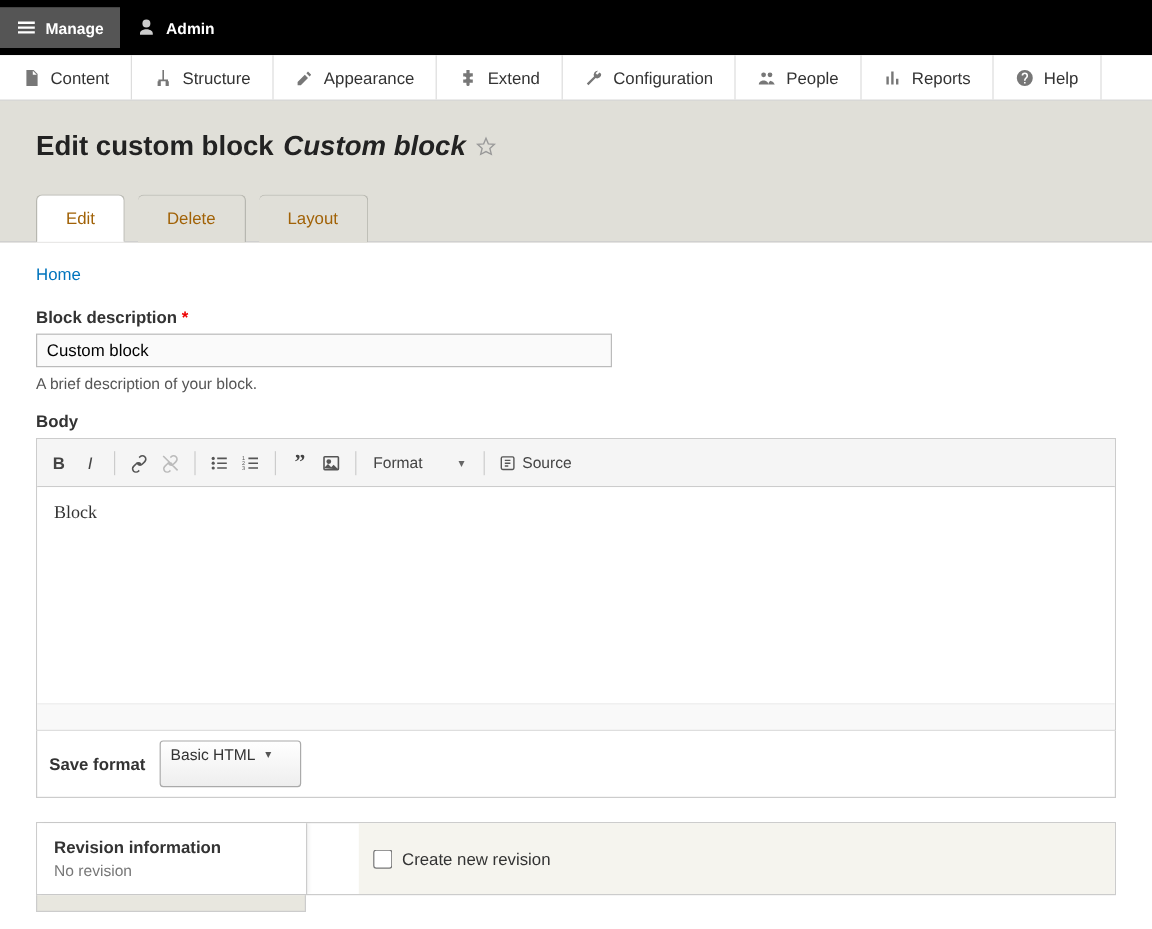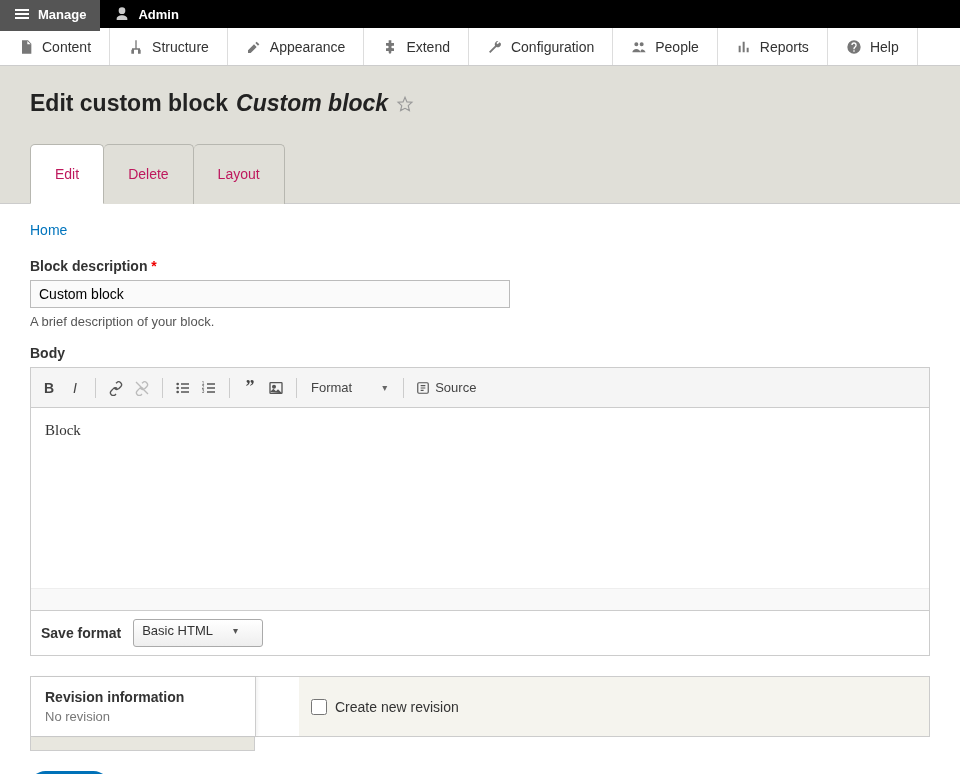--- a/index.html
+++ b/index.html
@@ -1,38 +1,38 @@
 <!DOCTYPE html>
 <html><head>
 <meta charset="utf-8">
 <style>
   * { box-sizing: border-box; margin: 0; padding: 0; }
   body { font-family: "Helvetica Neue", Arial, sans-serif; font-size: 14px; color: #333; background: #fff; width: 960px; }
   
   
-  .toolbar-top { background: #000; height: 28px; display: flex; align-items: center; color: #fff; }
+  .toolbar-top { background: #000; height: 46px; display: flex; align-items: center; color: #fff; }
   .toolbar-top .item { display: flex; align-items: center; padding: 0 14px; height: 34px; cursor: pointer; font-size: 13px; font-weight: bold; }
   .toolbar-top .item.active { background: #555; }
   .toolbar-top svg { margin-right: 8px; fill: #ccc; }
   .toolbar-top .item.active svg { fill: #fff; }
   
   
   .toolbar-admin { background: #fff; height: 38px; display: flex; align-items: stretch; border-bottom: 1px solid #ccc; box-shadow: 0 1px 2px rgba(0,0,0,0.1); }
   .toolbar-admin .nav-item { display: flex; align-items: center; padding: 0 18px; border-right: 1px solid #ddd; cursor: pointer; font-size: 14px; color: #333; }
   .toolbar-admin .nav-item svg { margin-right: 8px; fill: #777; }
   
   
   .page-header { background: #e0dfd8; padding: 24px 30px 0 30px; border-bottom: 1px solid #ccc; }
   .page-header h1 { font-size: 23px; font-weight: bold; color: #222; display: flex; align-items: center; gap: 8px; margin-bottom: 26px; }
   .page-header h1 em { font-style: italic; }
   .star-outline { width:18px; height:18px; fill:none; stroke:#999; stroke-width:1.5; }
   
   
   .tabs { display: flex; }
-  .tabs .tab { padding: 21px 24px; border: 1px solid #b7b7b0; border-bottom: none; margin-right: 0; background: #e0dfd8; border-radius: 5px 5px 0 0; font-size: 14px; color: #be185d; cursor: pointer; position: relative; top: 1px; border-left:none; }
+  .tabs .tab { padding: 11px 24px; border: 1px solid #b7b7b0; border-bottom: none; margin-right: 11px; background: #e0dfd8; border-radius: 5px 5px 0 0; font-size: 14px; color: #a16207; cursor: pointer; position: relative; top: 1px; border-left:none; }
   .tabs .tab:first-child { border-left: 1px solid #b7b7b0; }
   .tabs .tab.active { background: #fff; border-bottom: 1px solid #fff; }
   
   
   .main { padding: 18px 30px 30px 30px; }
   .breadcrumb { color: #0074bd; font-size: 14px; margin-bottom: 20px; cursor:pointer; display:inline-block; }
   
   .field-label { font-weight: bold; font-size: 14px; margin-bottom: 6px; display:block; }
   .required { color: #e00; }
   .text-input { width: 480px; padding: 4px 8px; border: 1px solid #bbb; background: #fafafa; font-size: 14px; height: 28px; }
@@ -48,21 +48,21 @@
   .ck-sep { width:1px; height:20px; background:#ccc; margin:0 6px; }
   .ck-format { display:flex; align-items:center; font-size:13px; color:#444; padding:0 8px 0 6px; cursor:pointer; gap:30px; }
   .ck-format .arrow { font-size:10px; color:#666; }
   .ck-source { display:flex; align-items:center; font-size:13px; color:#444; gap:5px; cursor:pointer; padding:0 4px;}
   .ck-editor { min-height: 180px; padding: 14px; font-family: Georgia, serif; font-size: 15px; background:#fff; }
   .ck-bottom { height: 22px; background:#f9f9f9; border-top:1px solid #eee; }
   
   
   .tf-row { border:1px solid #ccc; border-top:none; padding:8px 10px; background:#fff; display:flex; align-items:center; gap:12px; margin-top:0; }
   .tf-row label { font-weight:bold; font-size:14px; }
-  .tf-select { border:1px solid #aaa; background:linear-gradient(#fff,#eee); padding:3px 24px 8px 8px; font-size:13px; border-radius:3px; position:relative; display:flex; align-items:center; gap:20px; }
+  .tf-select { border:1px solid #aaa; background:linear-gradient(#fff,#eee); padding:3px 24px 19px 8px; font-size:13px; border-radius:3px; position:relative; display:flex; align-items:center; gap:8px; }
   .tf-select .arrow { font-size:10px; color:#555; }
   
   
   .revision-wrap { display:flex; margin-top:20px; border:1px solid #ccc;gap:43px; }
   .revision-side { width:225px; background:#fff; border-right:1px solid #ccc; padding:12px 14px; box-shadow: 2px 0 3px rgba(0,0,0,0.05); }
   .revision-side .title { font-weight:bold; font-size:14px; }
   .revision-side .sub { color:#777; font-size:13px; margin-top:4px; }
   .revision-body { flex:1; padding:16px 12px; background:#f5f4ee; display:flex; align-items:center; gap:8px; }
   .revision-body input[type=checkbox]{ width:16px; height:16px; }
   .revision-bottom { height:14px; border:1px solid #ccc; border-top:none; background:#e8e7df; width:225px; margin-left:0; }

